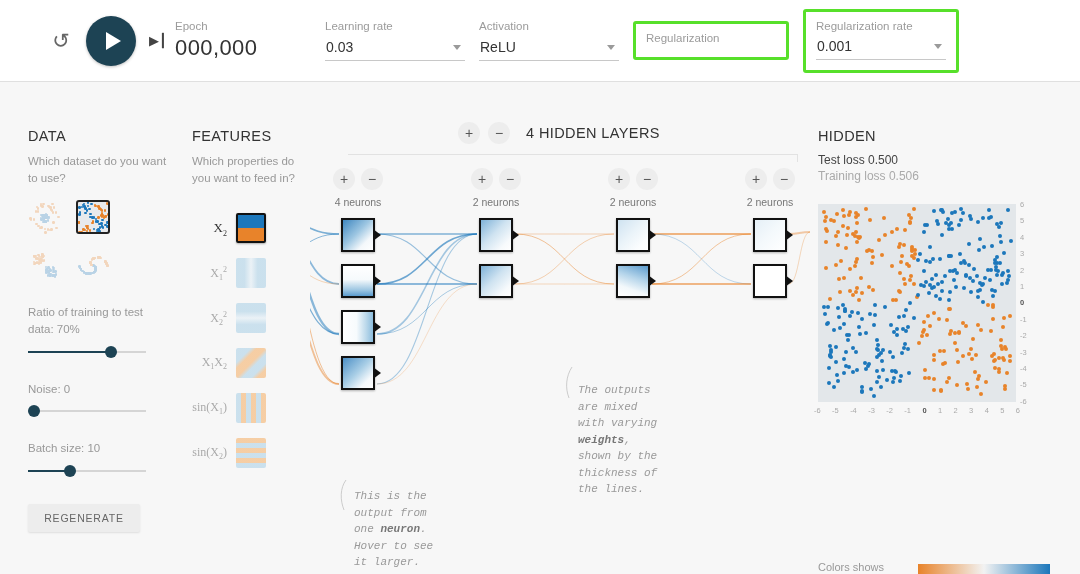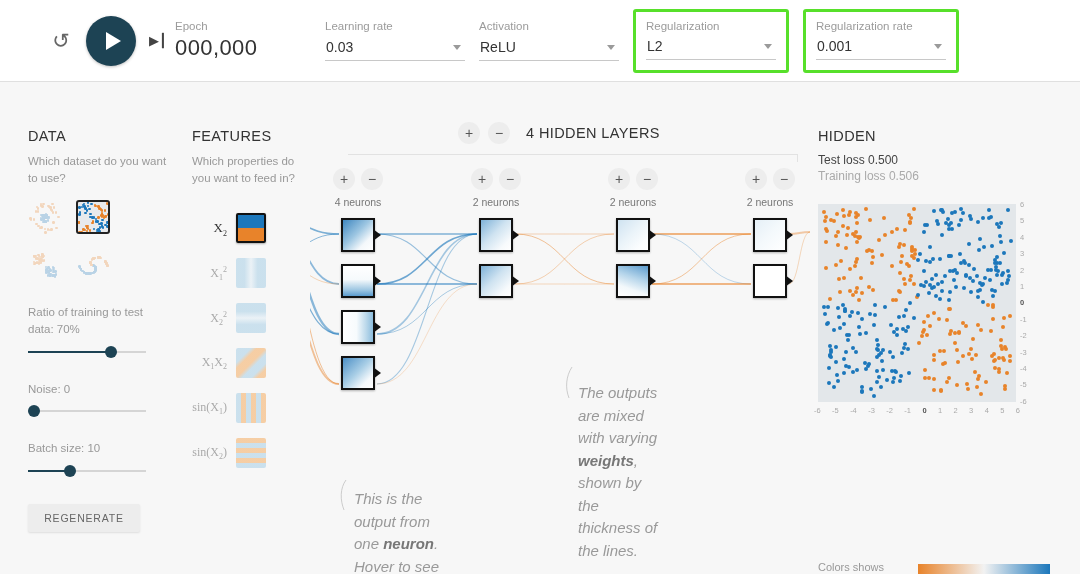--- a/index.html
+++ b/index.html
@@ -173,22 +173,22 @@
   }
   .neuron .out {
     position: absolute; right: -8px; top: 9px;
     width: 0; height: 0;
     border-left: 8px solid #111;
     border-top: 6px solid transparent;
     border-bottom: 6px solid transparent;
   }
 
   .annot {
-    position: absolute; font-size: 15px; color: #999;
-    font-style: italic; line-height: 1.5; font-family: Liberation Sans, sans-serif;
+    position: absolute; font-size: 11px; color: #999;
+    font-style: italic; line-height: 1.5; font-family: Liberation Mono, monospace;
   }
   .annot b { font-style: italic; color: #777; }
 
   
   .output-panel { position: absolute; left: 818px; top: 46px; width: 240px; }
   .loss-line { font-size: 12px; color: #444; margin-top: 8px; }
   .loss-line.training { color: #aaa; margin-top: 2px; }
 
   .heat-wrap { position: absolute; left: 818px; top: 122px; }
   .heatmap {
@@ -243,24 +243,20 @@
   <div class="ctrl">
     <div class="ctrl-label">Activation</div>
     <div class="ctrl-select">
       <span>ReLU</span>
       <span class="caret"></span>
     </div>
   </div>
 
   <div class="ctrl highlighted">
     <div class="ctrl-label">Regularization</div>
-    <div class="ctrl-select">
-      <span>L2</span>
-      <span class="caret"></span>
-    </div>
   </div>
 
   <div class="ctrl highlighted">
     <div class="ctrl-label">Regularization rate</div>
     <div class="ctrl-select">
       <span>0.001</span>
       <span class="caret"></span>
     </div>
   </div>
 

